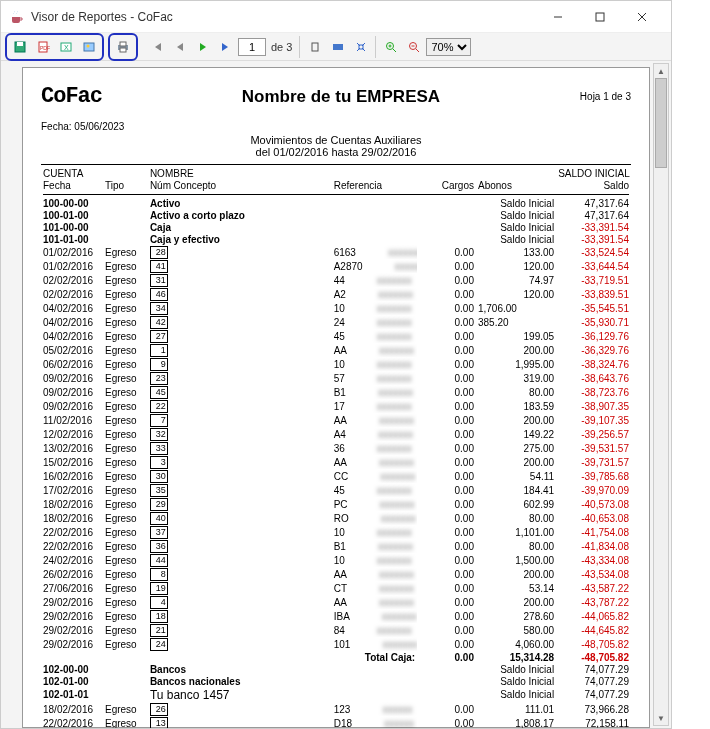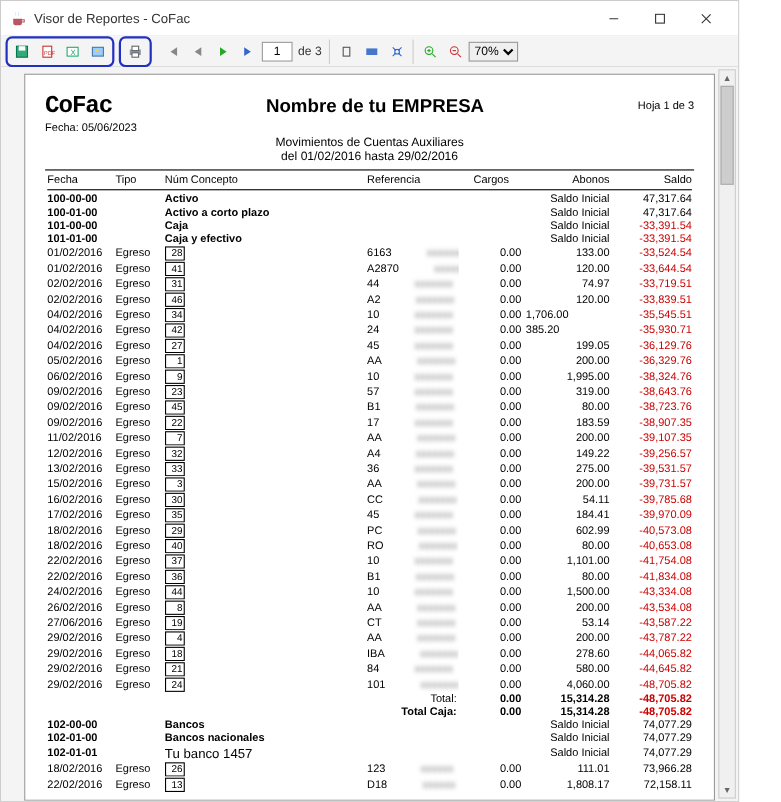--- a/index.html
+++ b/index.html
@@ -17,21 +17,21 @@
 .toolbar .grp:last-child { border-right: none; }
 .toolbar .tbtn { width: 22px; height: 22px; border: 1px solid transparent; display: flex; align-items: center; justify-content: center; cursor: pointer; border-radius: 2px; }
 .toolbar .page-input { width: 28px; height: 18px; font-size: 11px; text-align: center; border: 1px solid #999; background: #fff; }
 .toolbar .page-of { padding: 0 4px; font-size: 11px; color: #333; }
 .toolbar .zoom-sel { height: 18px; font-size: 11px; border: 1px solid #999; }
 .highlight-box { border: 2px solid #2030c0; border-radius: 6px; padding: 1px 2px; display: flex; gap: 1px; align-items: center; }
 
 .content { flex: 1; background: #f4f4f4; overflow: auto; position: relative; display: flex; justify-content: center; padding: 6px 0 0 0; }
 .page { width: 628px; background: #fff; border: 1px solid #999; padding: 16px 18px 8px 18px; font-size: 10px; position: relative; }
 
-.header-row { display: flex; align-items: center; margin-bottom: 2px; }
+.header-row { display: flex; align-items: center; margin-bottom: 12px; }
 .logo { font-family: "Courier New", monospace; font-weight: bold; font-size: 22px; letter-spacing: -1px; color: #000; }
 .h1 { flex: 1; text-align: center; font-size: 17px; font-weight: bold; color: #000; }
 .hoja { font-size: 10px; color: #000; }
 .date-line { font-size: 10px; color: #000; }
 .sub1 { text-align: center; font-size: 11px; margin-top: 2px; }
 .sub2 { text-align: center; font-size: 11px; margin-bottom: 6px; }
 .hr { border-top: 1px solid #000; margin: 2px 0; }
 
 table.rep { width: 100%; border-collapse: collapse; font-size: 10px; table-layout: fixed; }
 table.rep td { padding: 0.5px 2px; overflow: hidden; white-space: nowrap; }
@@ -198,28 +198,36 @@
             <col class="c-fecha">
             <col class="c-tipo">
             <col class="c-num">
             <col class="c-conc">
             <col class="c-ref">
             <col class="c-cargos">
             <col class="c-abonos">
             <col class="c-saldo">
           </colgroup>
         <tbody>
+            <tr>
+          <td>CUENTA</td>
+              <td></td>
+          <td colspan="3">NOMBRE</td>
+          <td></td>
+              <td></td>
+          <td style="text-align:right">SALDO INICIAL</td>
+        </tr>
         <tr>
           <td>Fecha</td>
           <td>Tipo</td>
           <td>Núm</td>
           <td>Concepto</td>
           <td>Referencia</td>
-          <td style="text-align:center">Cargos</td>
-          <td style="text-align:right">Abonos</td>
+          <td style="text-align:right">Cargos</td>
+          <td style="">Abonos</td>
           <td style="text-align:right">Saldo</td>
         </tr>
         <tr>
               <td colspan="8">
                 <div class="hr"></div>
               </td>
             </tr>
         </tbody>
           <tbody id="groups-body">
             <tr class="section-sp">
@@ -541,27 +549,20 @@
               <td>Egreso</td>
               <td><span class="num-box">24</span></td>
               <td></td>
               <td>101<span class="blur">xxxxxxx</span></td>
               <td style="text-align:right">0.00</td>
               <td style="text-align:right">4,060.00</td>
               <td class="red" style="text-align:right">-48,705.82</td>
             </tr>
           </tbody>
         <tbody>
-            <tr>
-          <td colspan="4"></td>
-          <td style="text-align:right">Total:</td>
-          <td class="bold" style="text-align:right">0.00</td>
-          <td class="bold" style="text-align:right">15,314.28</td>
-          <td class="bold red" style="text-align:right">-48,705.82</td>
-        </tr>
         <tr class="section-sp">
           <td colspan="4"></td>
           <td class="bold" style="text-align:right">Total Caja:</td>
           <td class="bold" style="text-align:right">0.00</td>
           <td class="bold" style="text-align:right">15,314.28</td>
           <td class="bold red" style="text-align:right">-48,705.82</td>
         </tr>
         </tbody>
           <tbody id="bancos-groups-body">
             <tr class="section-sp">

